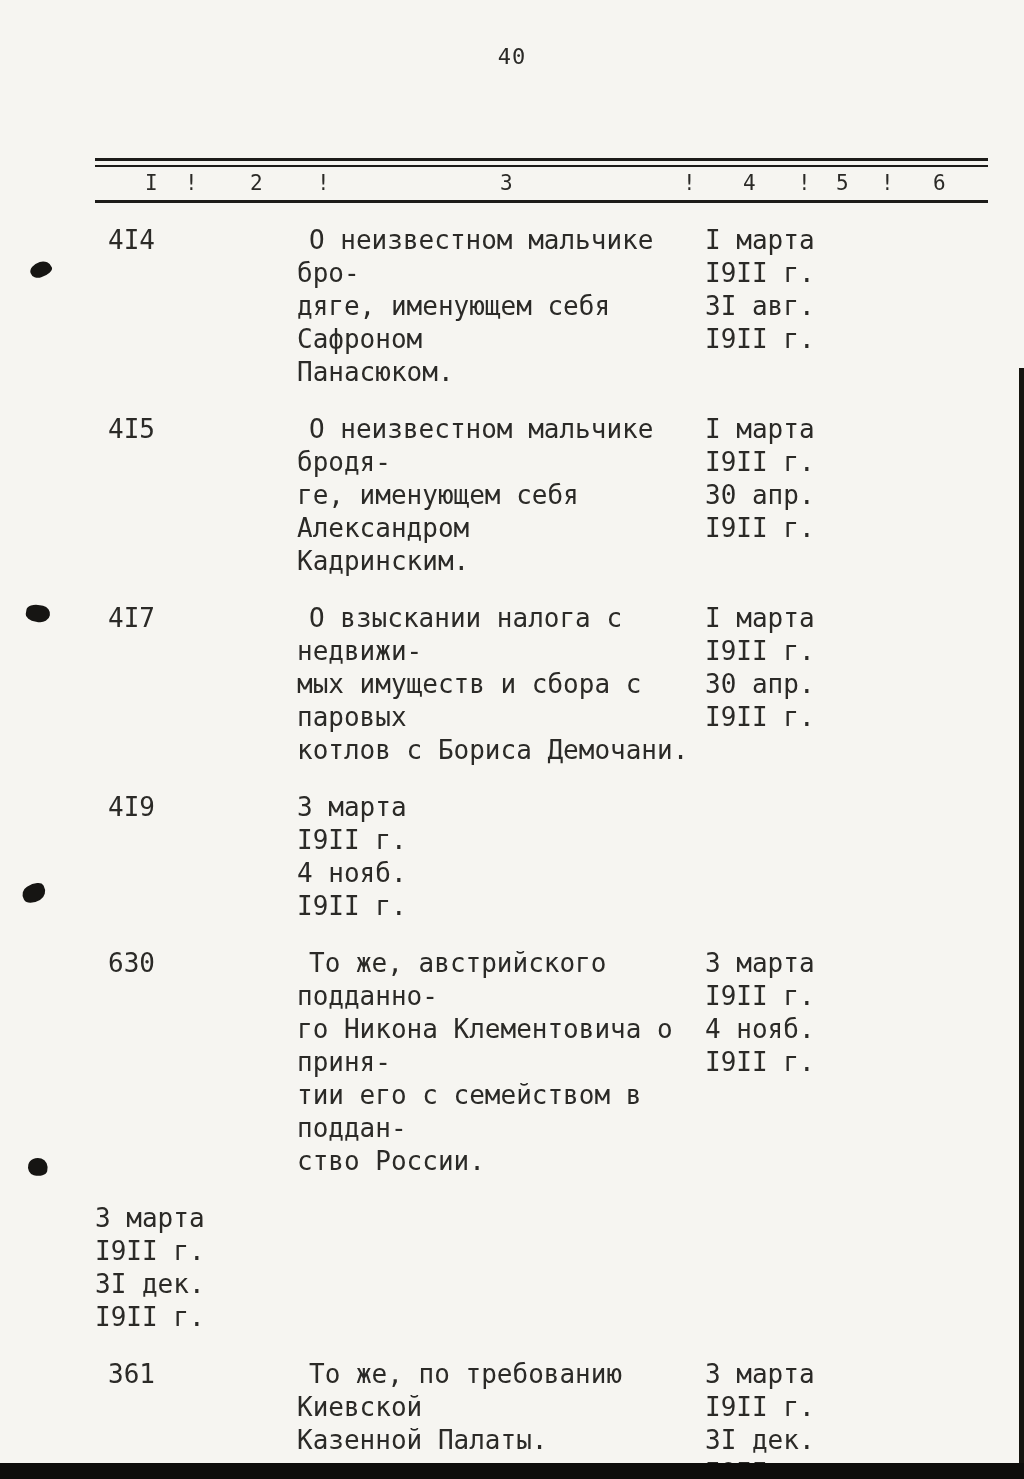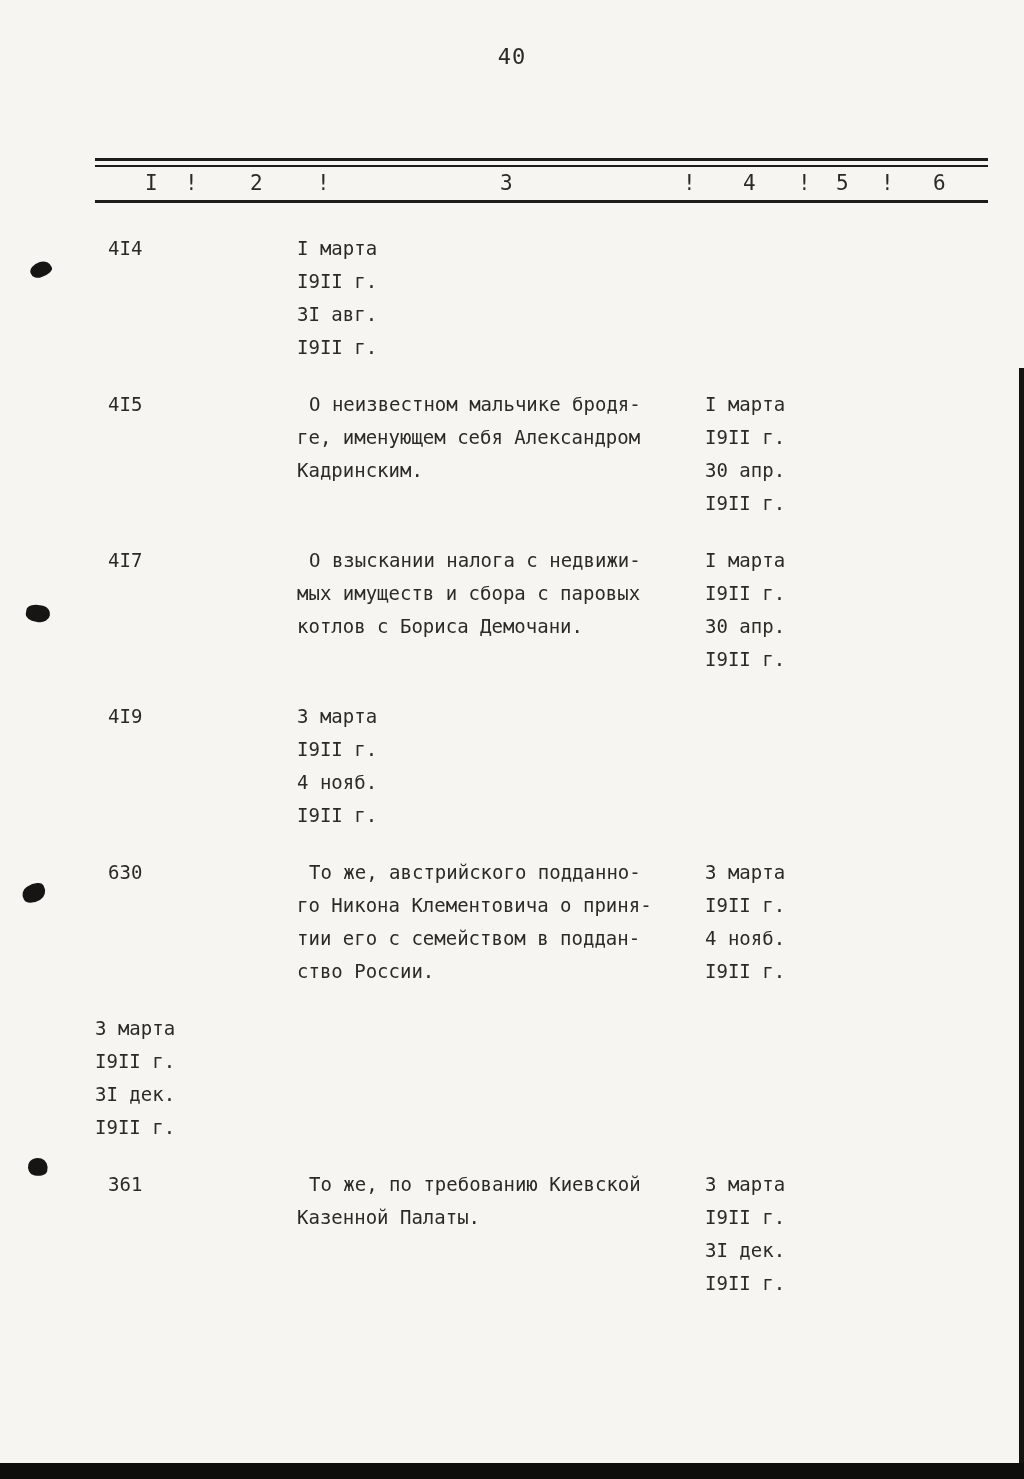--- a/index.html
+++ b/index.html
@@ -59,23 +59,22 @@
   .entries {
     position: absolute;
     left: 95px;
     top: 224px;
     width: 905px;
   }
   .entry {
     display: grid;
     grid-template-columns: 202px 408px auto;
     margin-bottom: 24px;
-    font-size: 19px;
+    font-size: 26px;
     line-height: 33px;
-    margin-top: 8px;
   }
   .entry-number { padding-left: 13px; }
   .entry-desc {
     white-space: pre-line;
     text-indent: 12px;
   }
   .entry-dates { white-space: pre-line; }
   .ink-smudge {
     position: absolute;
     background: #161513;
@@ -124,20 +123,23 @@
       <span class="hs5">!</span>
       <span class="hc6">6</span>
     </div>
     <div class="rule-bottom"></div>
   </div>
 
   <div class="entries">
 
     <div class="entry">
       <div class="entry-number">4I4</div>
+      <div class="entry-desc">О неизвестном мальчике бро-
+дяге, именующем себя Сафроном
+Панасюком.</div>
       <div class="entry-dates">I марта
 I9II г.
 3I авг.
 I9II г.</div>
     </div>
 
     <div class="entry">
       <div class="entry-number">4I5</div>
       <div class="entry-desc">О неизвестном мальчике бродя-
 ге, именующем себя Александром

